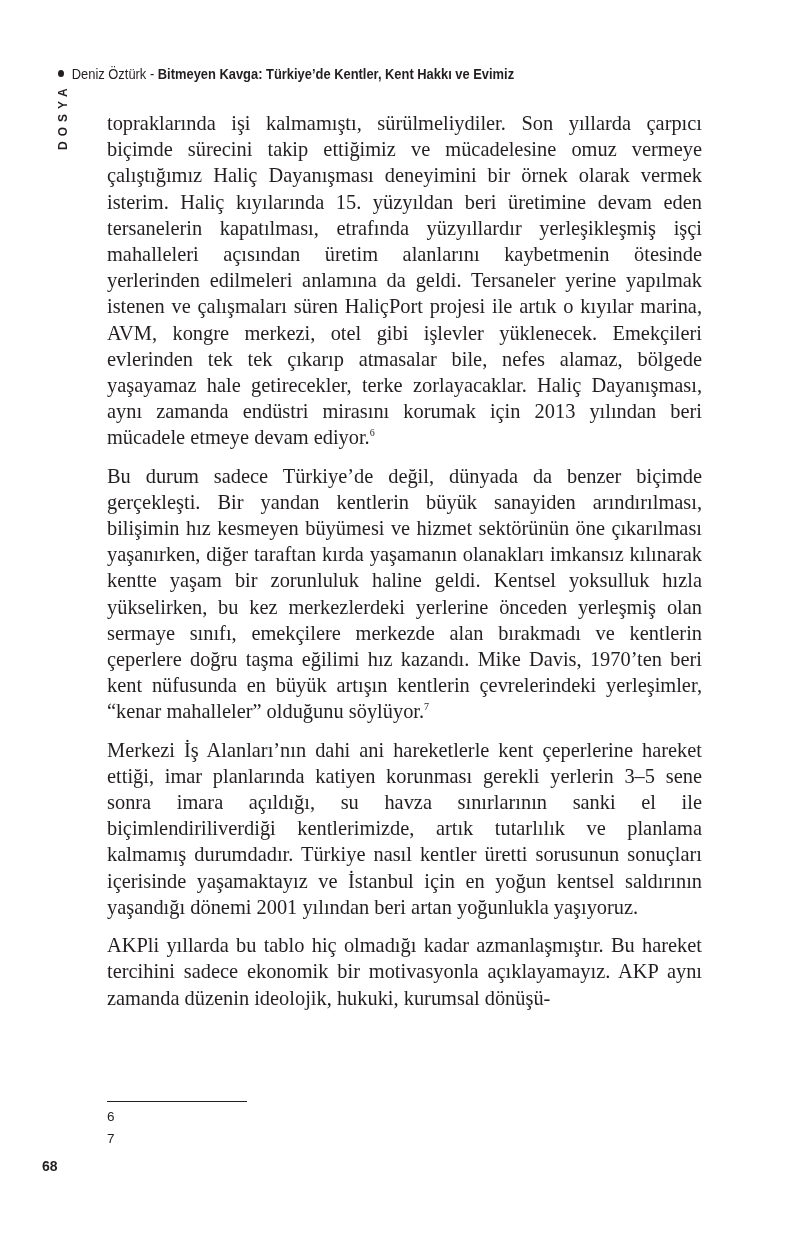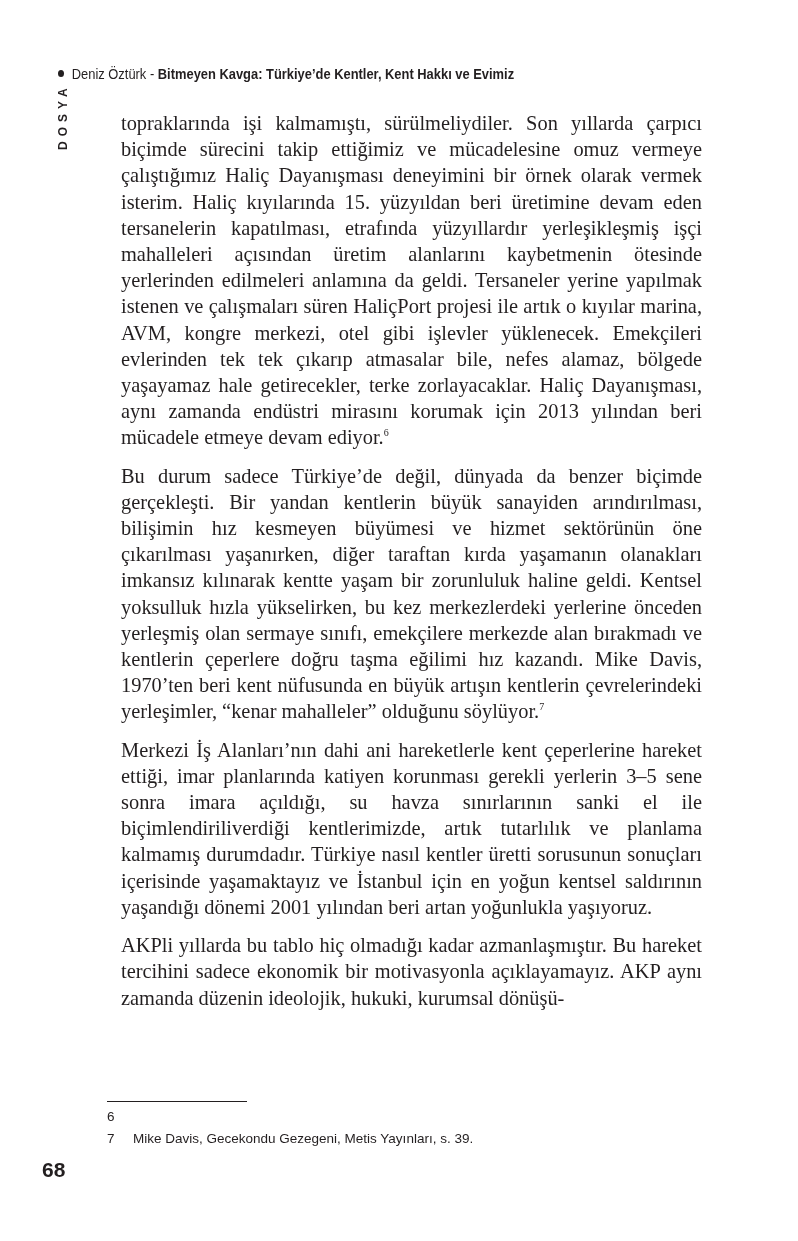--- a/index.html
+++ b/index.html
@@ -25,35 +25,35 @@
       transform: rotate(-90deg); transform-origin: left top;
       font-family: "Liberation Sans", sans-serif; font-weight: bold;
       font-size: 12px; letter-spacing: 5px;
     }
     .body-text {
       position: absolute; left: 107px; top: 110px; width: 595px;
       font-family: "Liberation Serif", serif;
       font-size: 20.4px; line-height: 26.2px;
       text-align: justify; hyphens: manual;
     }
-    .body-text p { margin: 0 0 12px 14px; font-family: Liberation Serif, serif; }
+    .body-text p { margin: 0 0 12px 0; font-family: Liberation Serif, serif; }
     .body-text sup { font-size: 10px; vertical-align: super; line-height: 0; }
     .rule {
       position: absolute; left: 107px; top: 1101px; width: 140px; height: 1px;
       background: #231f20;
     }
     .footnotes {
       position: absolute; left: 107px; top: 1106px; width: 600px;
       font-family: "Liberation Sans", sans-serif; font-size: 13.5px; line-height: 22px;
     }
     .fn { display: flex; }
     .fn .num { width: 26px; }
     .page-number {
       position: absolute; left: 42px; top: 1158px;
-      font-family: "Liberation Sans", sans-serif; font-size: 21px; font-weight: bold;
+      font-family: "Liberation Sans", sans-serif; font-size: 14px; font-weight: bold;
     }
   </style>
 </head>
 <body>
 
 <div class="header">
   <span class="bullet"></span><span class="author">Deniz Öztürk - </span><span class="title">Bitmeyen Kavga: Türkiye’de Kentler, Kent Hakkı ve Evimiz</span>
 </div>
 
 <div class="side-label">DOSYA</div>
@@ -66,17 +66,16 @@
 </div>
 
 <div class="rule"></div>
 
 <div class="footnotes">
   <div class="fn">
     <span class="num">6</span>
   </div>
   <div class="fn">
     <span class="num">7</span>
-    <span>Mike Davis, Gecekondu Gezegeni, Metis Yayınları, s. 39.</span>
   </div>
 </div>
 
 <div class="page-number">68</div>
 
 </body></html>

